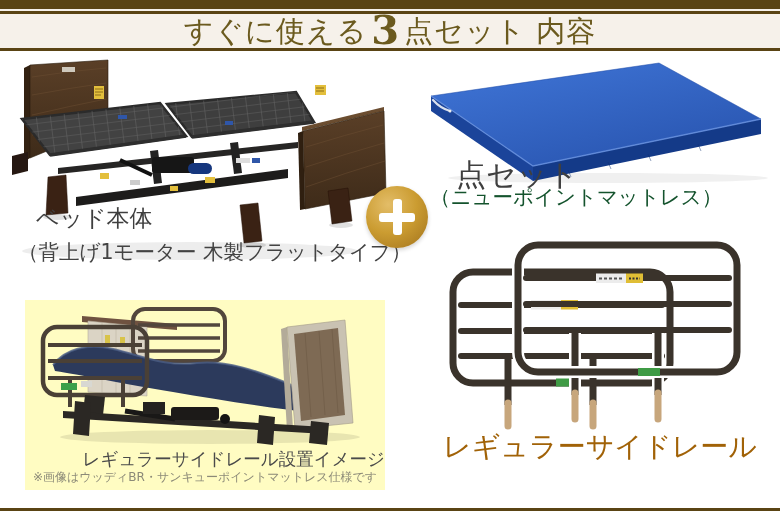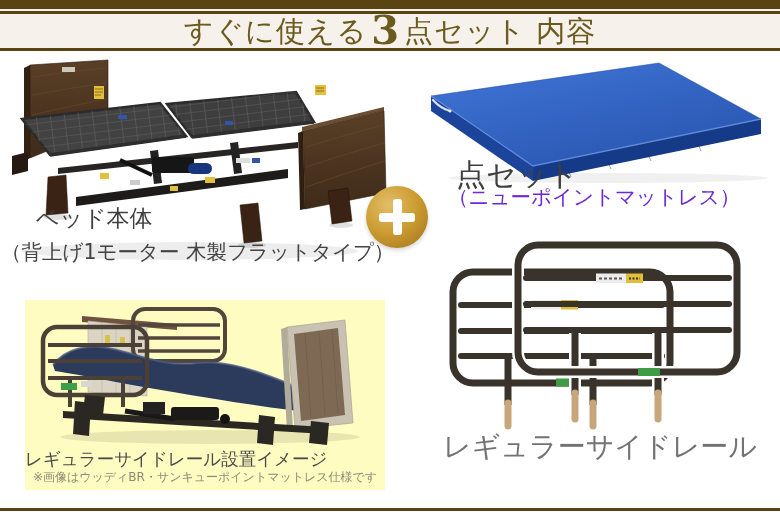--- a/index.html
+++ b/index.html
@@ -19,36 +19,36 @@
     text-align:center;color:#6b5a1e;font-size:29px;line-height:36px;
     letter-spacing:1px;white-space:nowrap;
   }
   .header-title .num{
     font-family:"DejaVu Serif","Liberation Serif",serif;
     font-weight:bold;font-size:40px;vertical-align:-3px;padding:0 4px;
   }
   
   .p-name{color:#3f3f3f;white-space:nowrap;}
   .bed-name{left:36px;top:203px;font-size:23px;}
-  .bed-spec{left:1px;top:238px;width:392px;font-size:20.5px;color:#434343;white-space:nowrap;}
+  .bed-spec{left:18px;top:238px;width:392px;font-size:20.5px;color:#434343;white-space:nowrap;}
   .mat-name{left:456px;top:155px;font-size:30px;}
-  .mat-spec{left:448px;top:183px;font-size:20.5px;color:#6d28d9;}
-  .rail-label{left:420px;top:431px;width:360px;text-align:center;font-size:28px;color:#737373;line-height:31px;}
+  .mat-spec{left:430px;top:183px;font-size:20.5px;color:#14532d;}
+  .rail-label{left:420px;top:431px;width:360px;text-align:center;font-size:28px;color:#a16207;line-height:31px;}
   
   .plus{
     left:366px;top:186px;width:62px;height:62px;border-radius:50%;
     background:radial-gradient(circle at 36% 30%, #e3bd68 0%, #cb9c31 48%, #b28325 78%, #a0751d 100%);
     box-shadow:0 2px 4px rgba(0,0,0,0.18);
   }
   .plus .ph,.plus .pv{position:absolute;background:#ffffff;border-radius:3px;}
   .plus .ph{left:13px;top:26.5px;width:36px;height:9px;}
   .plus .pv{left:26.5px;top:13px;width:9px;height:36px;}
   
   .note-panel{left:25px;top:300px;width:360px;height:190px;background:#fffcc2;}
-  .note-caption{position:absolute;left:0;top:147px;width:360px;text-align:left;
+  .note-caption{position:absolute;left:0;top:147px;width:360px;text-align:right;
     font-size:17.5px;color:#4a4a4a;white-space:nowrap;}
   .note-sub{position:absolute;left:0;top:169px;width:360px;text-align:center;
     font-size:12px;color:#8c8a78;white-space:nowrap;}
   
   .bottom-line{left:0;top:508px;width:780px;height:3px;background:#5a4414;}
 </style>
 </head>
 <body>
 
 <div class="canvas">

